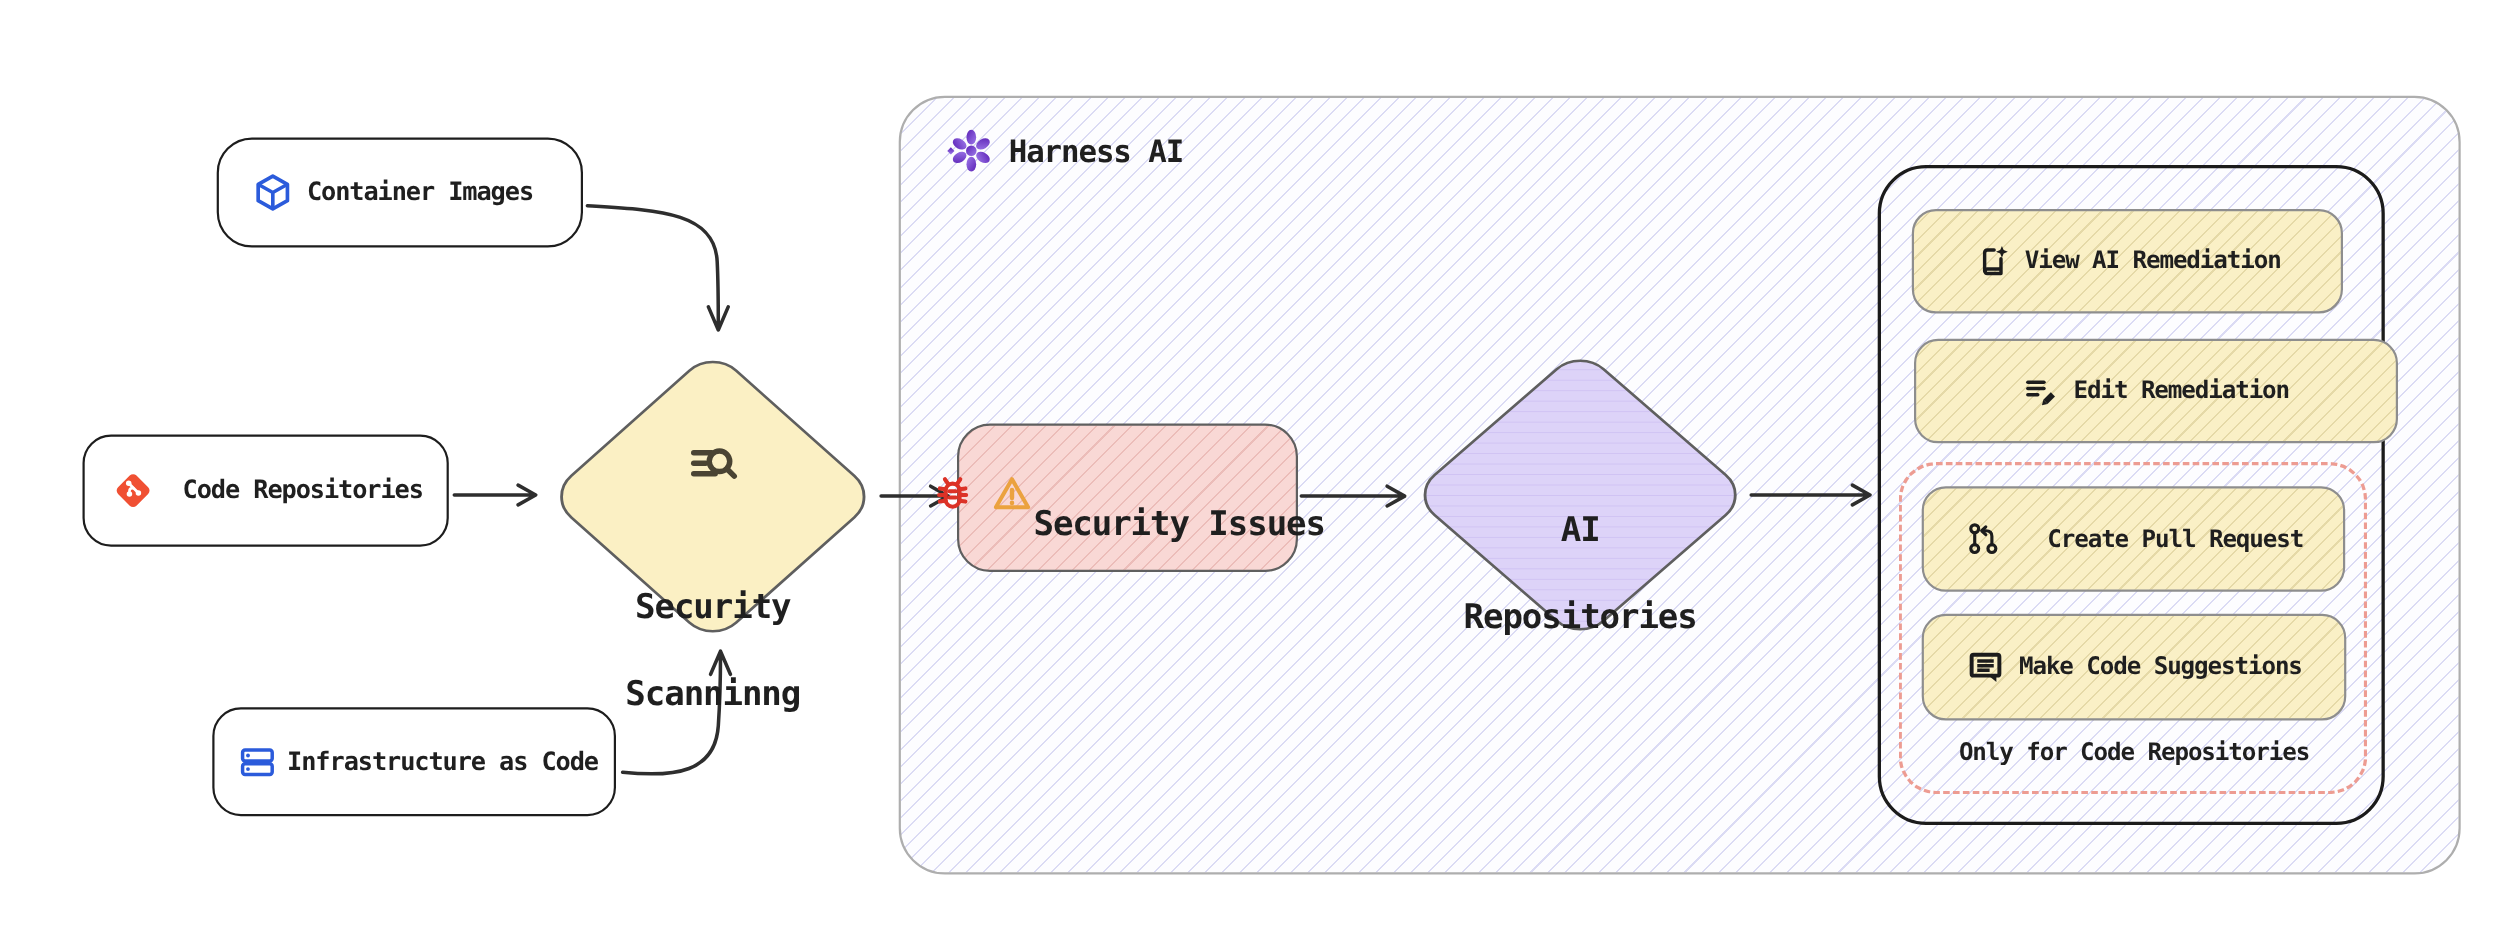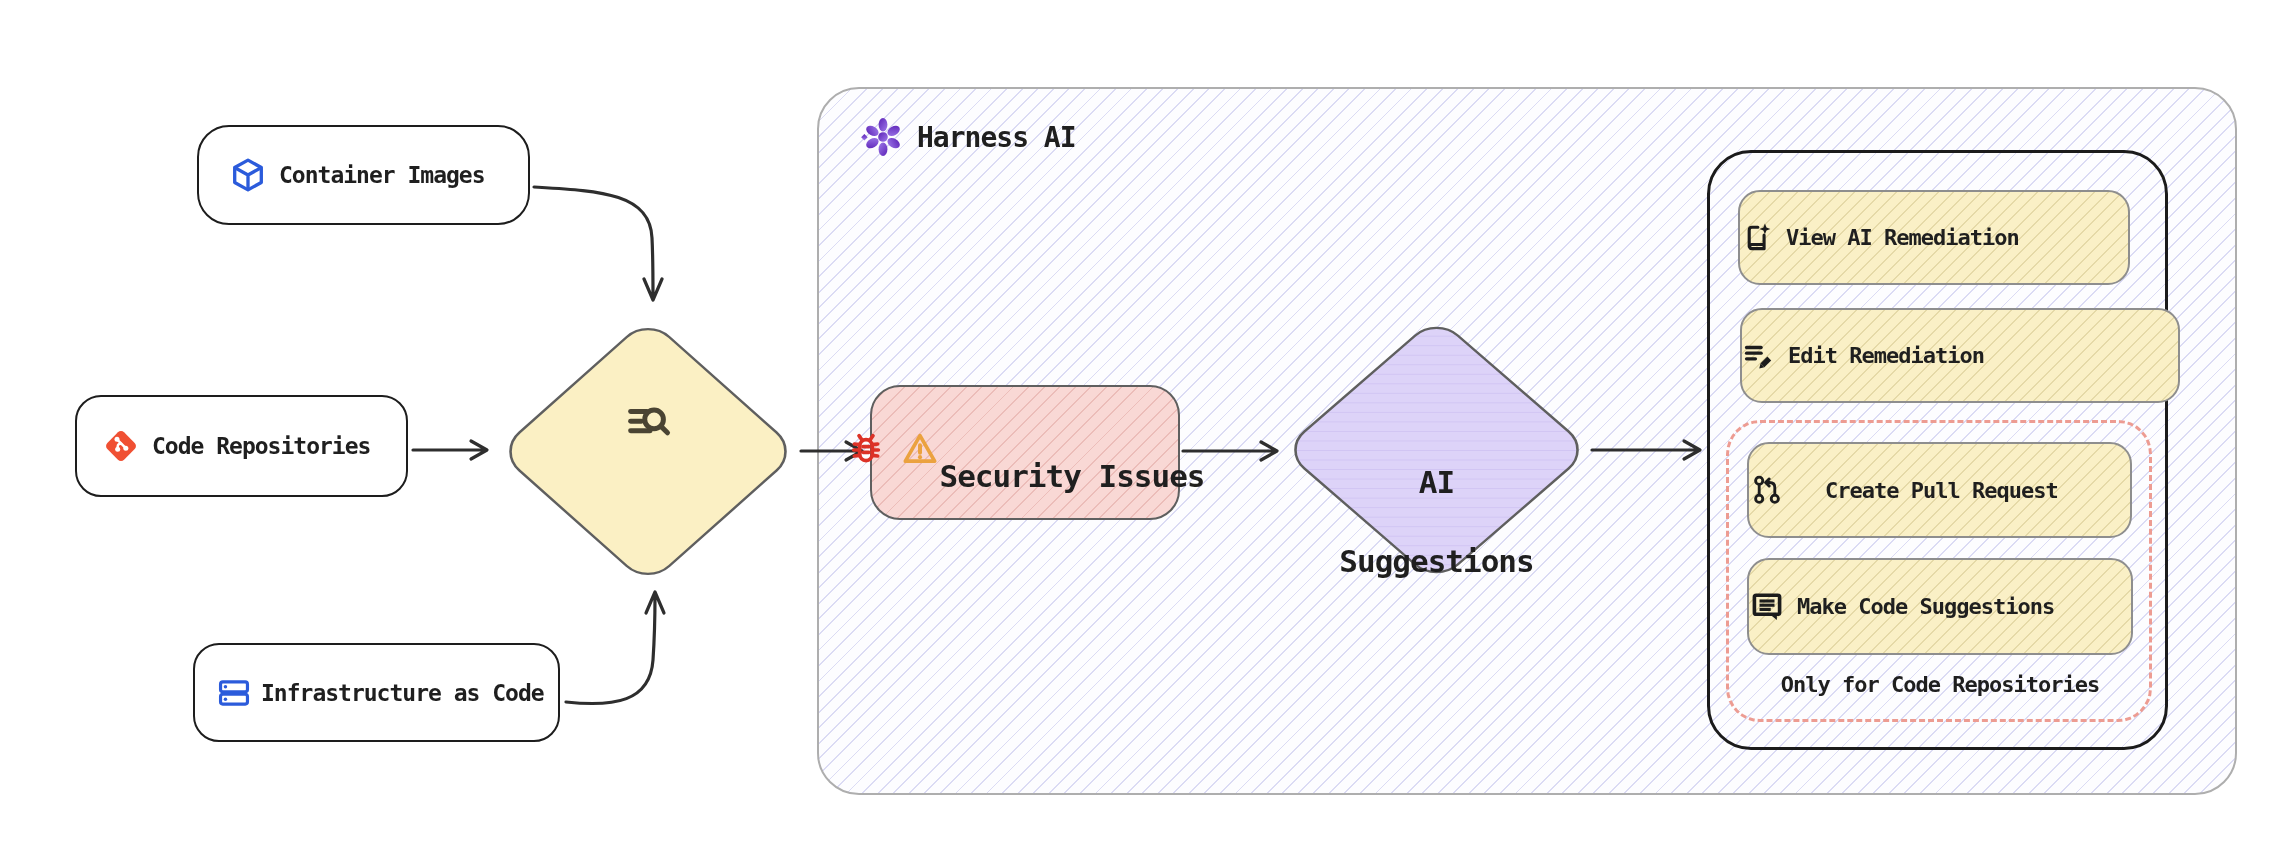--- a/index.html
+++ b/index.html
@@ -40,21 +40,21 @@
     border:3.4px solid #1b1b1b;border-radius:44px;box-sizing:border-box;background:transparent;z-index:2;
   }
   .dashed-group{
     left:1726px;top:420px;width:426px;height:302px;
     border:3px dashed #ED9C92;border-radius:34px;box-sizing:border-box;background:transparent;z-index:2;
   }
   .btn{
     background-color:#FAF0C6;
     background-image:repeating-linear-gradient(135deg, rgba(146,126,44,0.20) 0 1.4px, transparent 1.4px 10px);
     border:2.2px solid #8e8e8e;border-radius:22px;box-sizing:border-box;
-    display:flex;align-items:center;justify-content:flex-start;gap:12px;z-index:3;
+    display:flex;align-items:center;justify-content:center;gap:12px;z-index:3;
   }
   .btn-label{font-size:22px;font-weight:700;letter-spacing:-1px;white-space:nowrap;}
   .note{font-size:22px;font-weight:700;letter-spacing:-1px;text-align:center;z-index:3;}
   .diamond-label{z-index:3;text-align:center;}
   svg{display:block;}
   .arrows{left:0;top:0;z-index:2;}
 </style>
 </head>
 <body>
 
@@ -96,21 +96,21 @@
   <div class="abs src-box" style="left:197px;top:125px;width:333px;height:100px;padding-left:30px;gap:12px;border-radius:32px;">
     <span>
       <svg width="38" height="38" viewBox="0 0 24 24" fill="none" stroke="#2B5BDB" stroke-width="2.1" stroke-linejoin="round">
         <path d="M12 2.6 L20.4 7.3 V16.7 L12 21.4 L3.6 16.7 V7.3 Z"></path>
         <path d="M3.8 7.4 L12 12 L20.2 7.4 M12 12 V21.2"></path>
       </svg>
     </span>
     <span class="src-label">Container Images</span>
   </div>
 
-  <div class="abs src-box" style="left:75px;top:395px;width:333px;height:102px;padding-left:24px;gap:11px;">
+  <div class="abs src-box" style="left:75px;top:395px;width:333px;height:102px;padding-left:24px;gap:25px;">
     <span>
       <svg width="40" height="40" viewBox="0 0 24 24">
         <rect x="4.9" y="4.9" width="14.2" height="14.2" rx="2.6" transform="rotate(45 12 12)" fill="#F05033"></rect>
         <g stroke="#ffffff" stroke-width="1.5" stroke-linecap="round" fill="none">
           <line x1="9.6" y1="8" x2="14.9" y2="13.3"></line>
           <path d="M10 12.4 C10 11 10.9 10.5 12.1 10.6"></path>
         </g>
         <circle cx="9.6" cy="8" r="1.5" fill="#ffffff"></circle>
         <circle cx="14.9" cy="13.3" r="1.5" fill="#ffffff"></circle>
         <circle cx="10" cy="13.9" r="1.5" fill="#ffffff"></circle>
@@ -138,20 +138,24 @@
   </svg>
   <span class="abs" style="left:622px;top:396px;z-index:3;">
     <svg width="52" height="52" viewBox="0 0 24 24" fill="none" stroke="#4a4433" stroke-width="2.3" stroke-linecap="round">
       <line x1="4" y1="7.2" x2="11.5" y2="7.2"></line>
       <line x1="4" y1="11.6" x2="9" y2="11.6"></line>
       <line x1="4" y1="16" x2="13" y2="16"></line>
       <circle cx="14.8" cy="10.8" r="4.3"></circle>
       <line x1="17.9" y1="13.9" x2="21" y2="17"></line>
     </svg>
   </span>
+  <div class="abs diamond-label" style="left:498px;top:489px;width:300px;">
+    <div class="node-label">Security</div>
+    <div class="node-label">Scanninng</div>
+  </div>
 
   <div class="abs issues-box">
     <div class="issues-icons">
       <span>
         <svg width="40" height="40" viewBox="0 0 24 24" fill="none" stroke="#DC3227" stroke-width="2.2" stroke-linecap="round">
           <rect x="8.2" y="6.4" width="7.6" height="12.6" rx="3.8"></rect>
           <line x1="10.2" y1="10.6" x2="13.8" y2="10.6"></line>
           <line x1="10.2" y1="14" x2="13.8" y2="14"></line>
           <line x1="8.2" y1="9.4" x2="5" y2="9"></line>
           <line x1="8.2" y1="12.6" x2="4.6" y2="12.6"></line>
@@ -180,21 +184,21 @@
         <rect width="11" height="11" fill="#DDD3F8"></rect>
         <line x1="0" y1="0" x2="11" y2="0" stroke="#CBBDF1" stroke-width="1.4"></line>
       </pattern>
     </defs>
     <g transform="translate(153.5,133) scale(1,0.866) rotate(45)">
       <rect x="-108.5" y="-108.5" width="217" height="217" rx="30" fill="url(#hp)" stroke="#5f5f5f" stroke-width="2.6"></rect>
     </g>
   </svg>
   <div class="abs diamond-label" style="left:1283px;top:419px;width:307px;">
     <div class="node-label">AI</div>
-    <div class="node-label">Suggestions</div>
+    <div class="node-label">Repositories</div>
   </div>
 
   <div class="abs actions-frame"></div>
 
   <div class="abs btn" style="left:1738px;top:190px;width:392px;height:95px;">
     <span>
       <svg width="34" height="34" viewBox="0 0 24 24" fill="none" stroke="#1c1c1c" stroke-width="2.2" stroke-linejoin="round" stroke-linecap="round">
         <path d="M6.5 18 V6.3 C6.5 5.2 7.3 4.4 8.4 4.4 H12.6"></path>
         <path d="M17 10 V19.5 H8.2 C6.4 19.5 6.4 16.6 8.2 16.6 H17"></path>
         <path d="M17.6 1.8 L18.7 4.5 L21.4 5.6 L18.7 6.7 L17.6 9.4 L16.5 6.7 L13.8 5.6 L16.5 4.5 Z" fill="#1c1c1c" stroke="none"></path>

